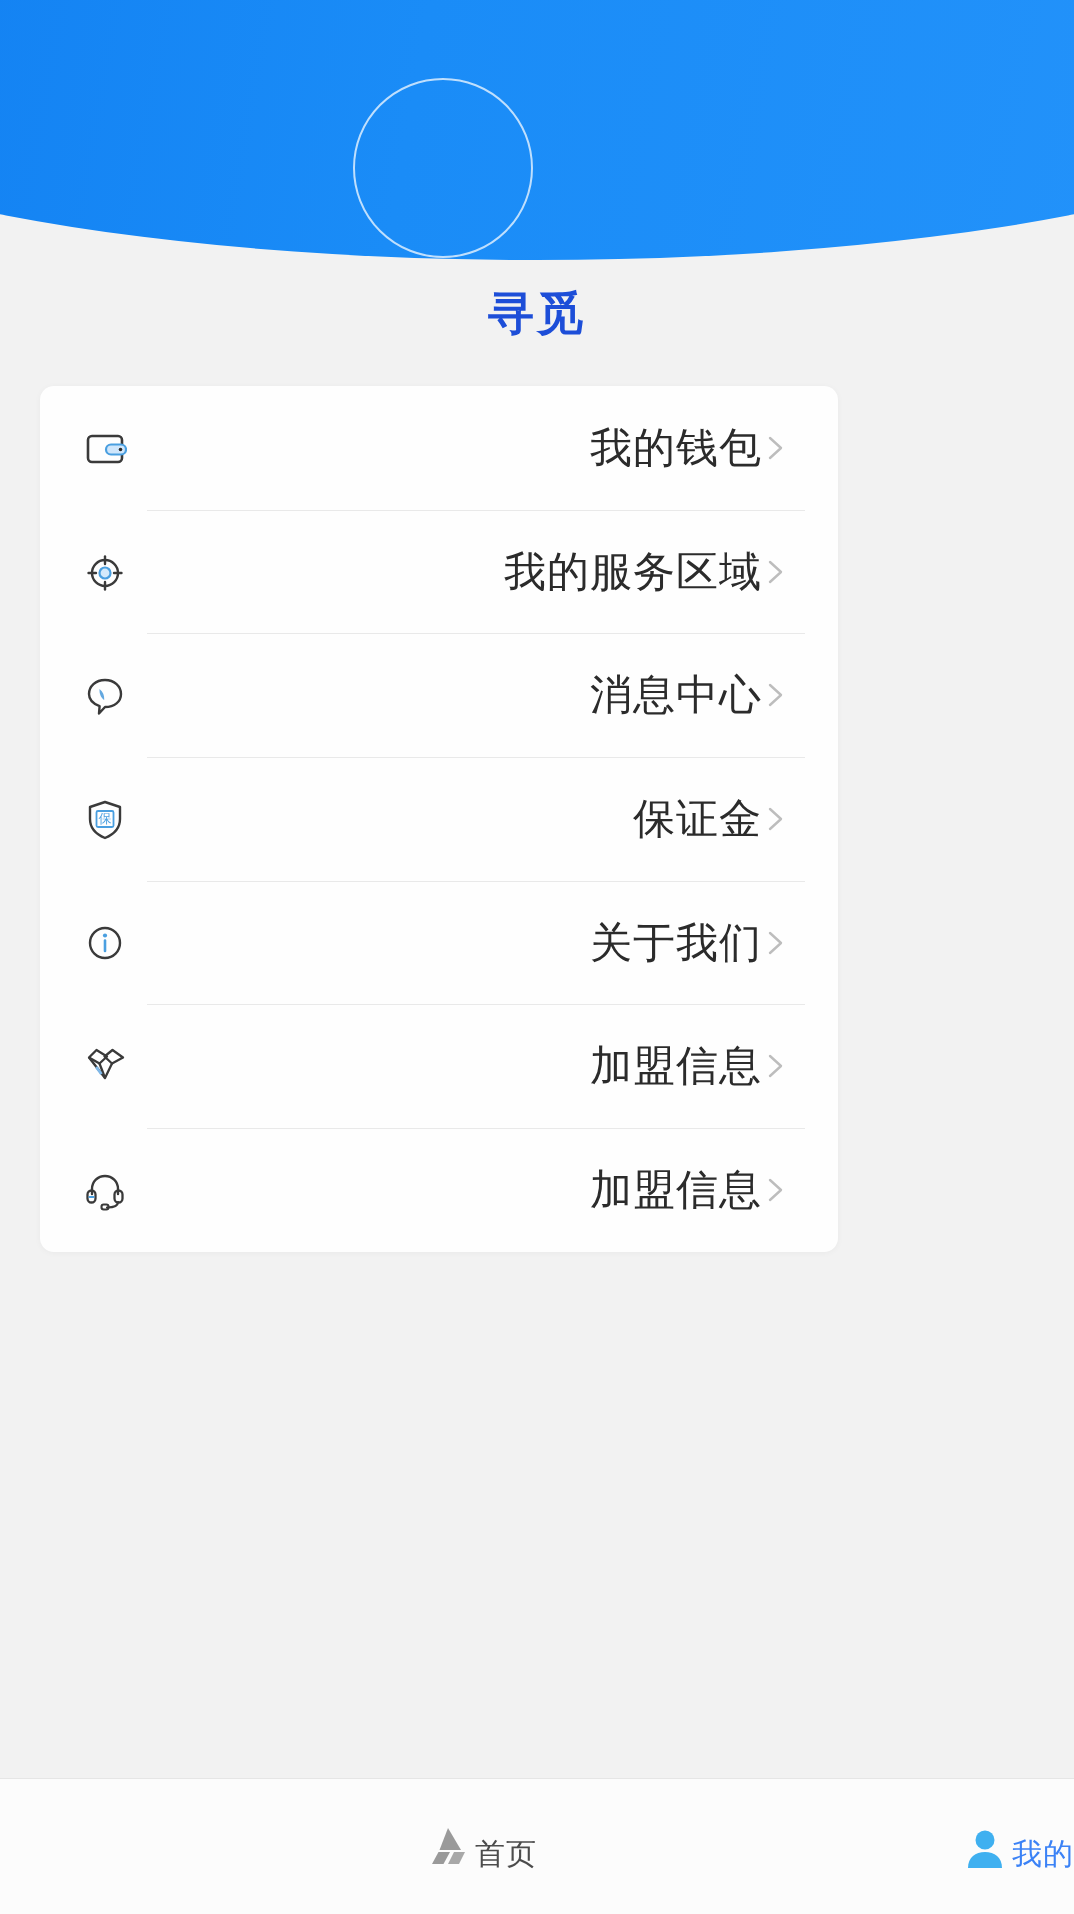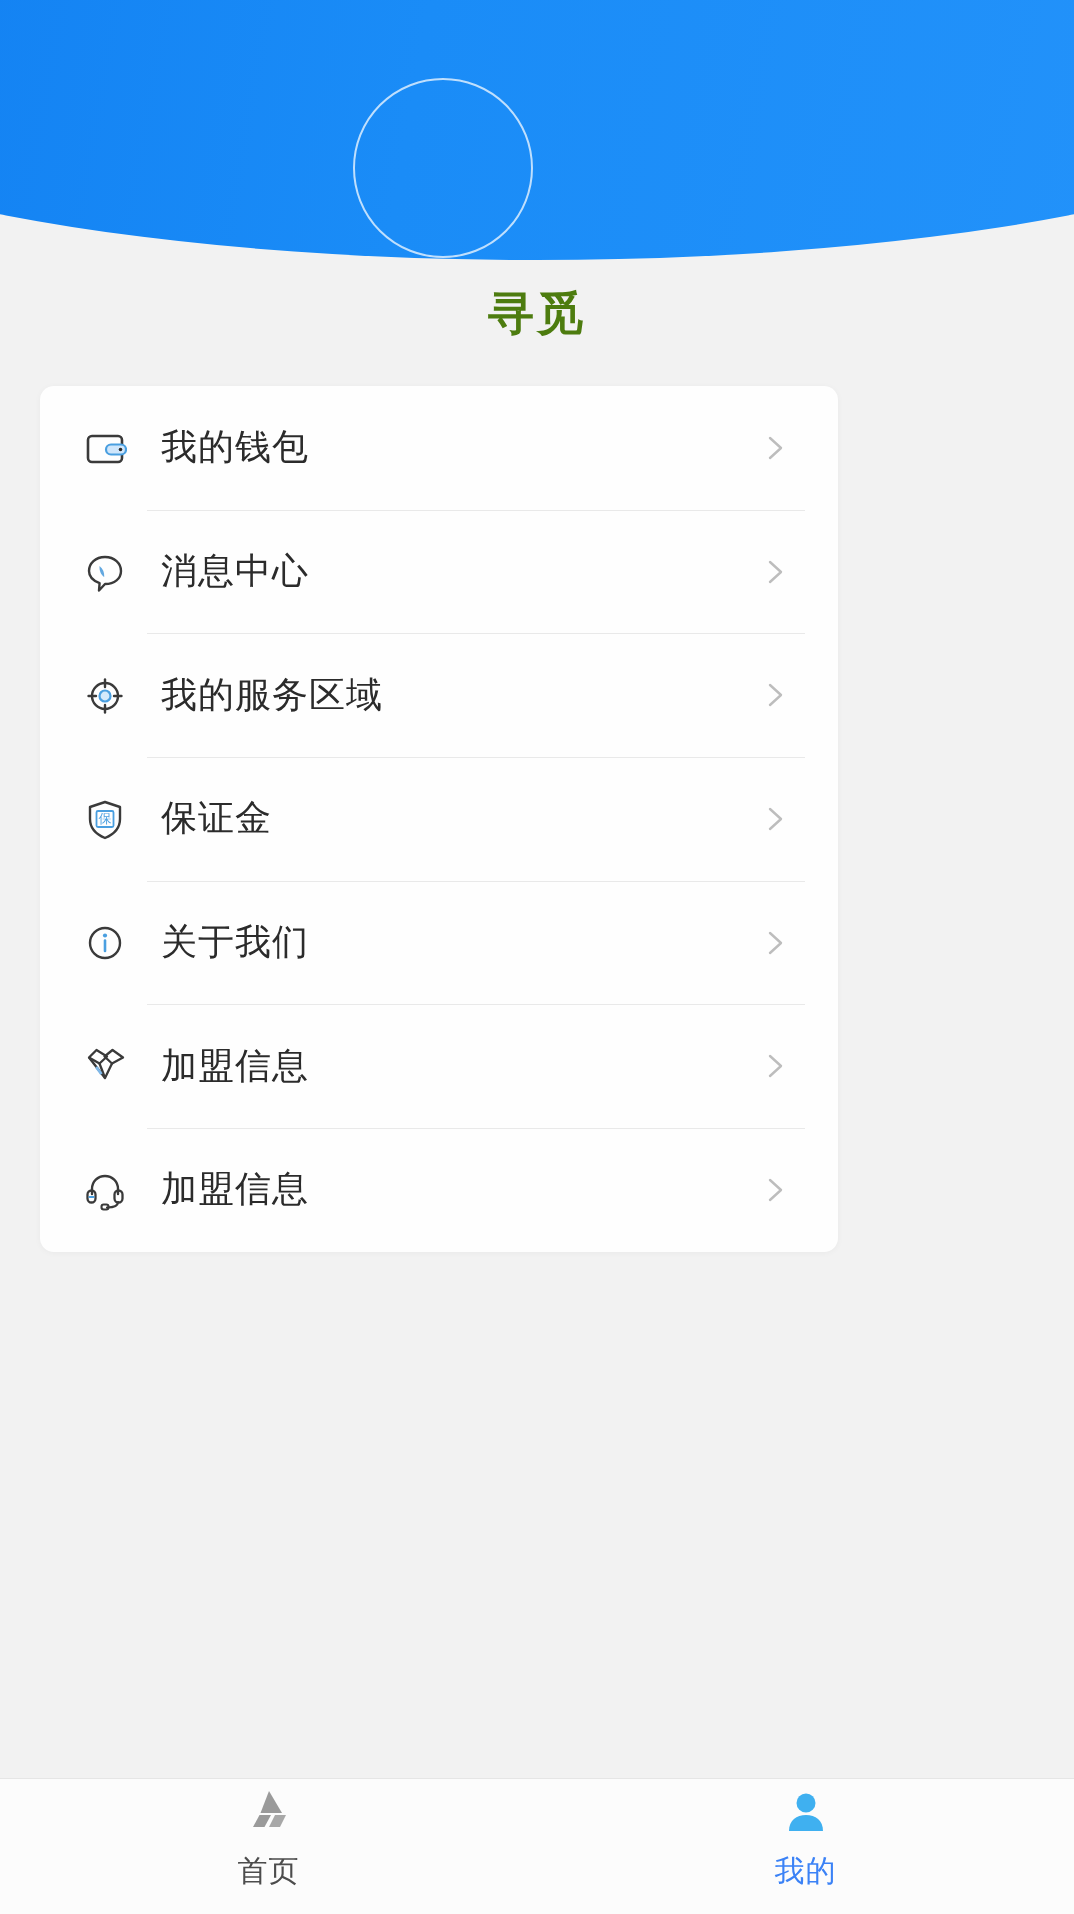--- a/index.html
+++ b/index.html
@@ -29,21 +29,21 @@
     width:180px; height:180px; border-radius:50%;
     border:2px solid rgba(255,255,255,0.72);
     background:transparent;
     z-index:4;
   }
 
   
   .title{
     position:absolute; top:283px; left:0; width:1074px;
     text-align:center;
-    font-size:46px; font-weight:bold; color:#4d7c0f;
+    font-size:46px; font-weight:bold; color:#1d4ed8;
     letter-spacing:3px;
     z-index:5;
   }
 
   
   .card{
     position:absolute; left:40px; top:386px;
     width:798px; height:866px;
     background:#fefefe;
     border-radius:14px;
@@ -63,37 +63,37 @@
     position:absolute; left:107px; right:33px; top:0;
     height:1px; background:#e9e9e9;
   }
   .ico{
     width:46px; height:46px; flex:0 0 46px;
     display:flex; align-items:center; justify-content:center;
     margin-right:9px;
   }
   .ico svg{ display:block; }
   .label{
-    font-size:36px; color:#2b2b2b; letter-spacing:1px;
-    flex:1 1 auto; margin-left:24px;
+    font-size:42px; color:#2b2b2b; letter-spacing:1px;
+    flex:1 1 auto; margin-left:24px;text-align:right;
   }
   .chev{
     width:26px; height:26px; flex:0 0 26px; margin-right:6px;
   }
 
   
   .tabbar{
     position:absolute; left:0; bottom:0; width:1074px; height:136px;
     background:#fcfcfc;
     border-top:1px solid #e6e6e6;
     display:flex;
   }
   .tab{
     flex:1 1 33.33%;
-    display:flex; flex-direction:column; align-items:center; justify-content:flex-start;
+    display:flex; align-items:center; justify-content:flex-end;
     cursor:pointer;
     padding-top:6px;
   }
   .tab-ico{ height:56px; display:flex; align-items:center; justify-content:center; }
   .tab-label{ font-size:30px; margin-top:10px; color:#4c4c4c; letter-spacing:1px; }
   .tab.active .tab-label{ color:#3b82f6; }
 </style>
 </head>
 <body>
 
@@ -125,44 +125,44 @@
         <span class="chev">
           <svg width="26" height="26" viewBox="0 0 26 26">
             <path d="M8 3 L19 13 L8 23" fill="none" stroke="#bdbdbd" stroke-width="2.4" stroke-linecap="round" stroke-linejoin="round"></path>
           </svg>
         </span>
       </div>
 
       <div class="row">
         <span class="ico">
           <svg width="44" height="44" viewBox="0 0 44 44">
-            <path d="M22 7 C31.5 7 38 13.3 38 21 C38 28.7 31.5 34 22 34 L16 40.5 L16.6 33.1 C10.4 30.9 6 26.5 6 21 C6 13.3 12.5 7 22 7 Z" fill="none" stroke="#3a3a3a" stroke-width="2.4" stroke-linejoin="round"></path>
-            <path d="M16.5 16 C20 18.5 21.5 22.5 21.2 27 C18 25 16.2 20.8 16.5 16 Z" fill="#63a8e0"></path>
-          </svg>
-        </span>
-        <span class="label">消息中心</span>
-        <span class="chev">
-          <svg width="26" height="26" viewBox="0 0 26 26">
-            <path d="M8 3 L19 13 L8 23" fill="none" stroke="#bdbdbd" stroke-width="2.4" stroke-linecap="round" stroke-linejoin="round"></path>
-          </svg>
-        </span>
-      </div>
-
-      <div class="row">
-        <span class="ico">
-          <svg width="44" height="44" viewBox="0 0 44 44">
             <circle cx="22" cy="23" r="13" fill="none" stroke="#3a3a3a" stroke-width="2.4"></circle>
             <line x1="22" y1="6.5" x2="22" y2="14" stroke="#3a3a3a" stroke-width="2.4" stroke-linecap="round"></line>
             <line x1="22" y1="32" x2="22" y2="39.5" stroke="#3a3a3a" stroke-width="2.4" stroke-linecap="round"></line>
             <line x1="5.5" y1="23" x2="13" y2="23" stroke="#3a3a3a" stroke-width="2.4" stroke-linecap="round"></line>
             <line x1="31" y1="23" x2="38.5" y2="23" stroke="#3a3a3a" stroke-width="2.4" stroke-linecap="round"></line>
             <circle cx="22" cy="23" r="5.5" fill="#d3e9fb" stroke="#4a9fe0" stroke-width="2.2"></circle>
           </svg>
         </span>
         <span class="label">我的服务区域</span>
+        <span class="chev">
+          <svg width="26" height="26" viewBox="0 0 26 26">
+            <path d="M8 3 L19 13 L8 23" fill="none" stroke="#bdbdbd" stroke-width="2.4" stroke-linecap="round" stroke-linejoin="round"></path>
+          </svg>
+        </span>
+      </div>
+
+      <div class="row">
+        <span class="ico">
+          <svg width="44" height="44" viewBox="0 0 44 44">
+            <path d="M22 7 C31.5 7 38 13.3 38 21 C38 28.7 31.5 34 22 34 L16 40.5 L16.6 33.1 C10.4 30.9 6 26.5 6 21 C6 13.3 12.5 7 22 7 Z" fill="none" stroke="#3a3a3a" stroke-width="2.4" stroke-linejoin="round"></path>
+            <path d="M16.5 16 C20 18.5 21.5 22.5 21.2 27 C18 25 16.2 20.8 16.5 16 Z" fill="#63a8e0"></path>
+          </svg>
+        </span>
+        <span class="label">消息中心</span>
         <span class="chev">
           <svg width="26" height="26" viewBox="0 0 26 26">
             <path d="M8 3 L19 13 L8 23" fill="none" stroke="#bdbdbd" stroke-width="2.4" stroke-linecap="round" stroke-linejoin="round"></path>
           </svg>
         </span>
       </div>
 
       <div class="row">
         <span class="ico">
           <svg width="44" height="44" viewBox="0 0 44 44">

